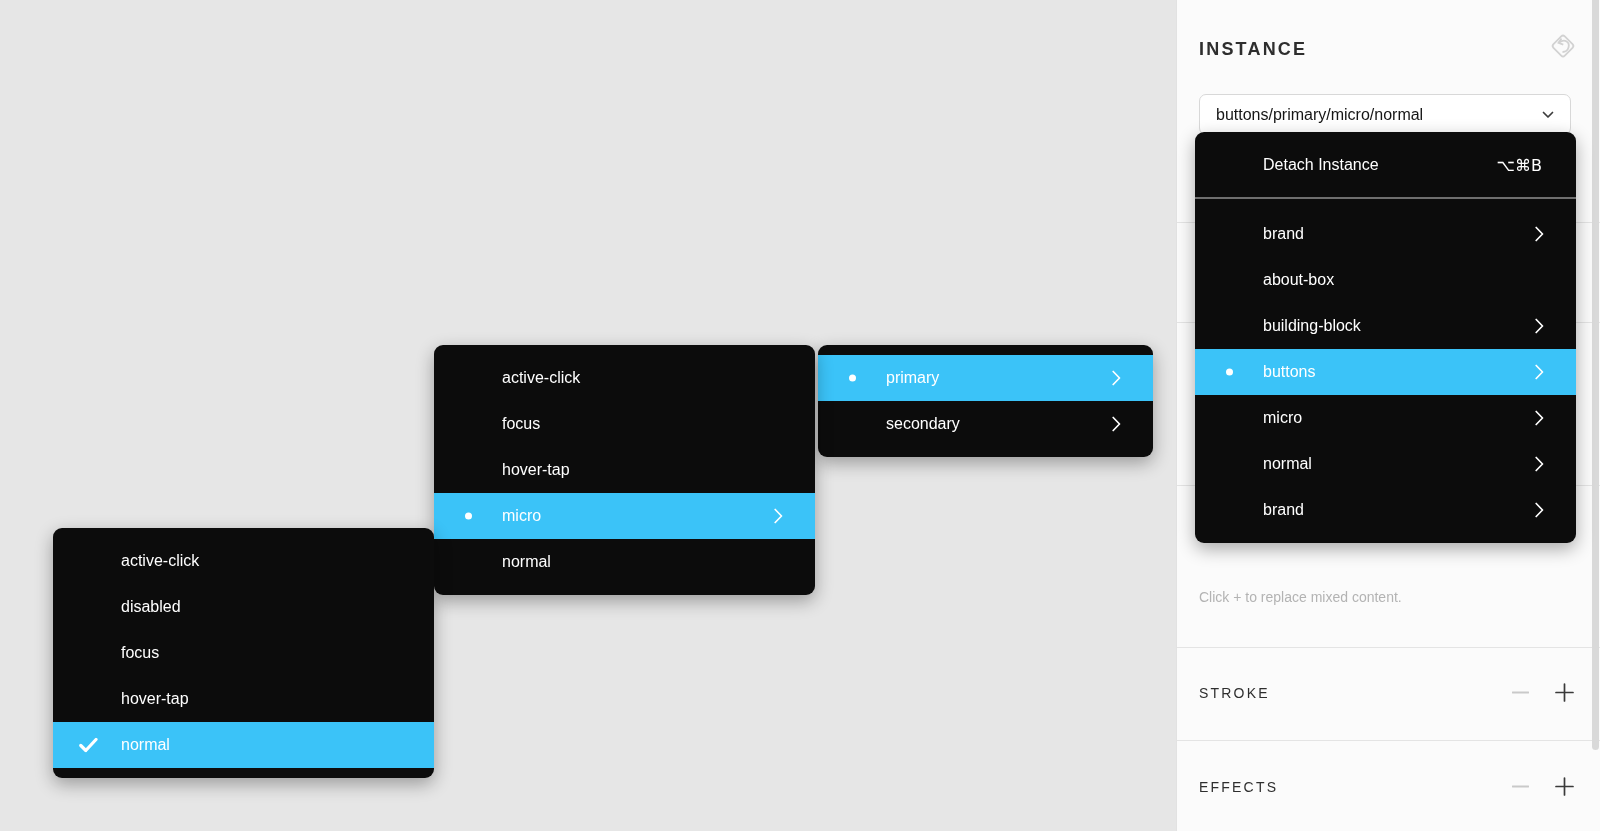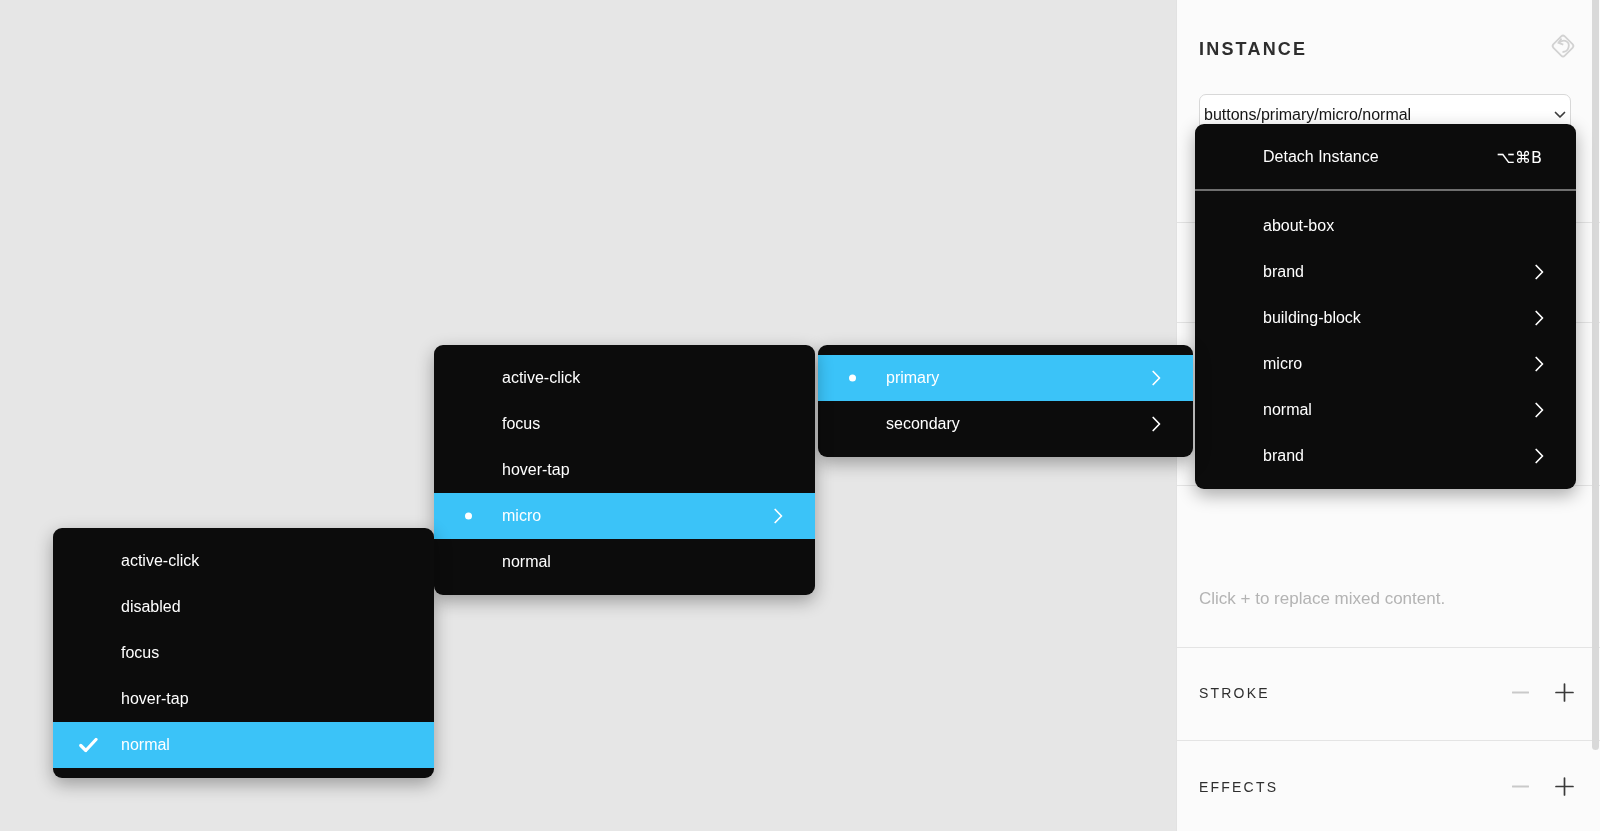--- a/index.html
+++ b/index.html
@@ -18,48 +18,48 @@
   }
   .panel-title {
     position:absolute; left:22px; top:39px;
     font-size:18px; font-weight:700; letter-spacing:2.2px; color:#2e2e2e;
   }
   .swap-icon { position:absolute; right:20px; top:29px; width:34px; height:34px; }
 
   .instance-select {
     position:absolute; left:22px; top:94px; width:372px; height:41px;
     background:#ffffff; border:1.5px solid #d8d8d8; border-radius:7px;
-    display:flex; align-items:center; padding:0 4px;
+    display:flex; align-items:center; padding:0 16px;
     font-size:16px; color:#161616; cursor:default;
   }
   .instance-select .select-chevron { margin-left:auto; }
 
   .divider { position:absolute; left:0; width:424px; height:1px; background:#e4e4e4; }
 
-  .hint { position:absolute; left:22px; top:589px; font-size:17px; color:#b3b3b3; }
+  .hint { position:absolute; left:22px; top:589px; font-size:14px; color:#b3b3b3; }
 
   .section-label {
     position:absolute; left:22px;
     font-size:14px; font-weight:400; letter-spacing:2.2px; color:#2e2e2e;
   }
   .icon-btn { position:absolute; cursor:default; }
 
   .scroll-thumb {
     position:absolute; right:1px; top:-8px; width:7px; height:758px;
     border-radius:4px; background:#d9d9d9;
   }
 
   
   .menu {
     position:absolute; background:#0c0c0c; border-radius:9px;
     box-shadow:0 6px 18px rgba(0,0,0,0.33);
     padding:10px 0; color:#ffffff; font-size:16px;
   }
-  .menu-instance { left:1195px; top:124px; width:381px; z-index:10; }
-  .menu-variant  { left:818px;  top:345px; width:375px; z-index:20; }
+  .menu-instance { left:1195px; top:132px; width:381px; z-index:10; }
+  .menu-variant  { left:818px;  top:345px; width:335px; z-index:20; }
   .menu-size     { left:434px;  top:345px; width:381px; z-index:30; }
   .menu-state    { left:53px;   top:528px; width:381px; z-index:40; }
 
   .menu-row { position:relative; height:46px; display:flex; align-items:center; cursor:default; }
   .menu-row .label { margin-left:68px; }
   .menu-row.highlight { background:#3bc3f8; }
 
   .bullet {
     position:absolute; left:31px; top:50%; transform:translateY(-50%);
     width:7px; height:7px; border-radius:50%; background:#fff;
@@ -122,30 +122,37 @@
 </div>
 
 <div class="menu menu-instance">
   <div class="menu-row">
     <span class="label">Detach Instance</span>
     <span class="shortcut">⌥⌘B</span>
   </div>
   <div class="separator"></div>
 
   <div class="menu-row">
+    <span class="label">brand</span>
+    <svg class="chevron" width="9" height="16" viewBox="0 0 9 16">
+      <path d="M1.2 1.5 L7.5 8 L1.2 14.5" fill="none" stroke="#fff" stroke-width="1.7" stroke-linecap="round" stroke-linejoin="round"></path>
+      </svg>
+  </div>
+  <div class="menu-row">
     <span class="label">about-box</span>
   </div>
   <div class="menu-row">
-    <span class="label">brand</span>
-    <svg class="chevron" width="9" height="16" viewBox="0 0 9 16">
-      <path d="M1.2 1.5 L7.5 8 L1.2 14.5" fill="none" stroke="#fff" stroke-width="1.7" stroke-linecap="round" stroke-linejoin="round"></path>
-      </svg>
-  </div>
-  <div class="menu-row">
     <span class="label">building-block</span>
+    <svg class="chevron" width="9" height="16" viewBox="0 0 9 16">
+      <path d="M1.2 1.5 L7.5 8 L1.2 14.5" fill="none" stroke="#fff" stroke-width="1.7" stroke-linecap="round" stroke-linejoin="round"></path>
+      </svg>
+  </div>
+  <div class="menu-row highlight">
+    <span class="bullet"></span>
+    <span class="label">buttons</span>
     <svg class="chevron" width="9" height="16" viewBox="0 0 9 16">
       <path d="M1.2 1.5 L7.5 8 L1.2 14.5" fill="none" stroke="#fff" stroke-width="1.7" stroke-linecap="round" stroke-linejoin="round"></path>
       </svg>
   </div>
   <div class="menu-row">
     <span class="label">micro</span>
     <svg class="chevron" width="9" height="16" viewBox="0 0 9 16">
       <path d="M1.2 1.5 L7.5 8 L1.2 14.5" fill="none" stroke="#fff" stroke-width="1.7" stroke-linecap="round" stroke-linejoin="round"></path>
       </svg>
   </div>

